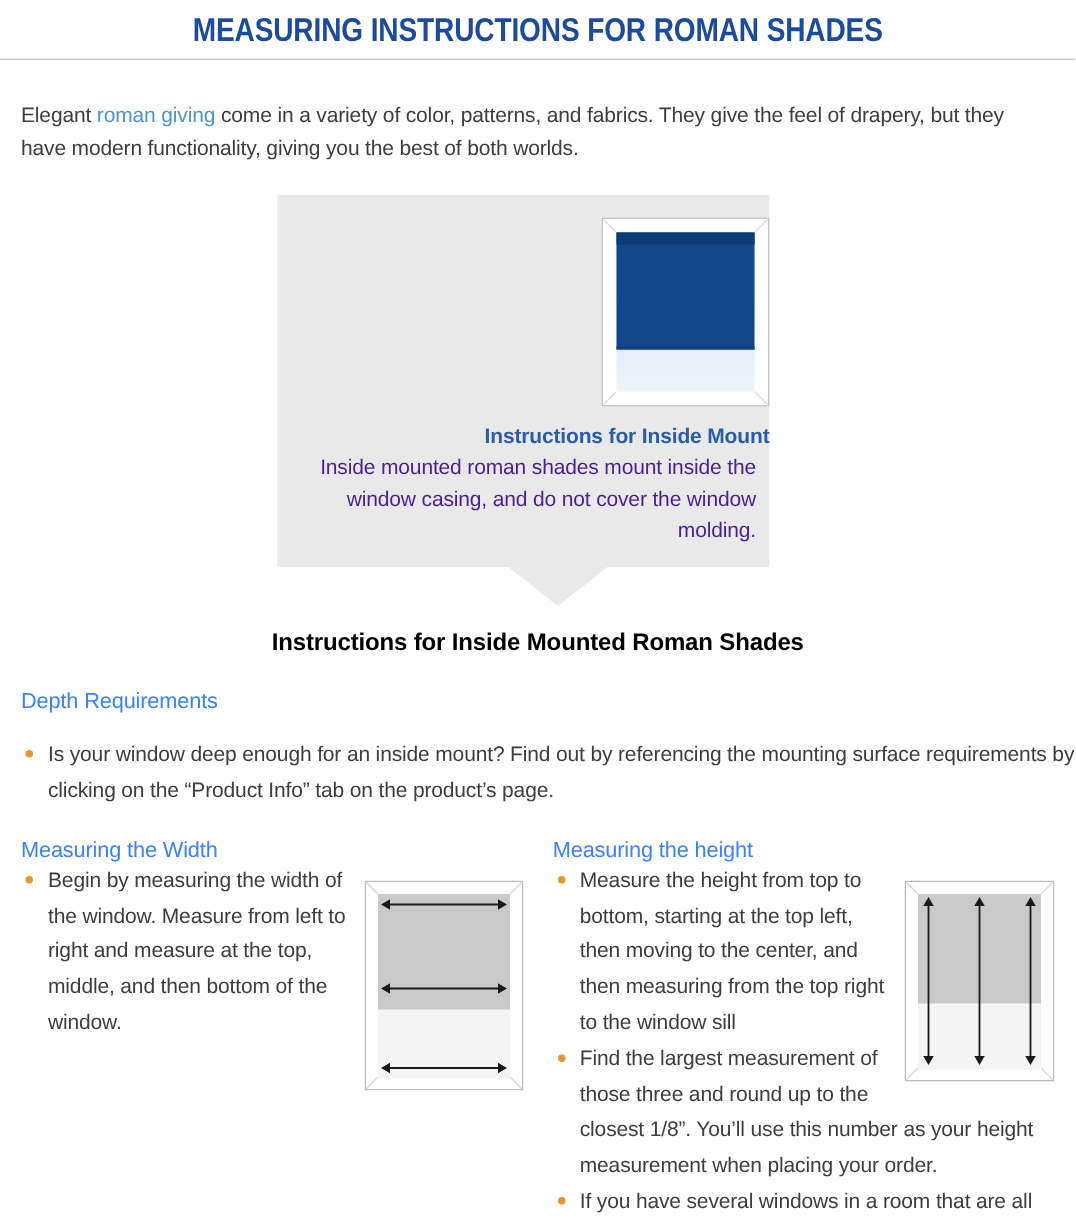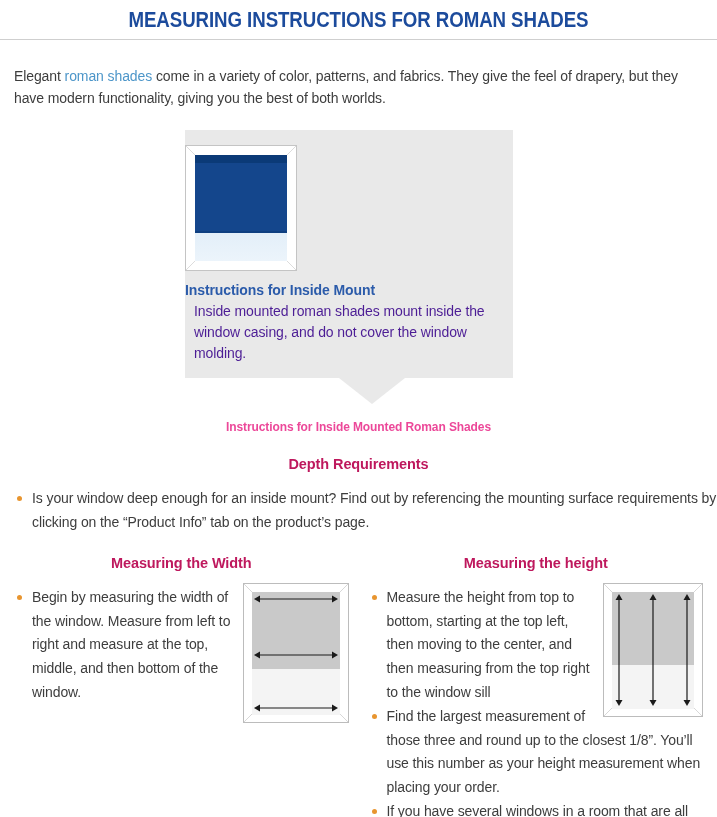--- a/index.html
+++ b/index.html
@@ -43,21 +43,21 @@
     color: #4d96c9;
     text-decoration: none;
     cursor: pointer;
   }
   
   .callout {
     width: 328px;
     margin-left: 185px;
     margin-top: 21px;
     background: #e9e9e9;
-    text-align: left;
+    text-align: right;
     padding: 15px 0 14px 0;
     box-sizing: border-box;
   }
   .callout .shade-img {
     display: inline-block;
     line-height: 0;
   }
   .callout-link {
     display: block;
     margin-top: 8px;
@@ -78,30 +78,29 @@
     height: 0;
     border-left: 33px solid transparent;
     border-right: 33px solid transparent;
     border-top: 26px solid #e9e9e9;
     margin-left: 339px;
   }
   
   .section-heading {
     margin: 16px 0 0 0;
     text-align: center;
-    font-size: 12px;
+    font-size: 16px;
     font-weight: bold;
-    color: #ec4899;
+    color: #000000;
   }
   .sub-heading {
     margin: 22px 14px 0 14px;
     font-size: 14.5px;
-    font-weight: bold;
-    color: #be185d;
-    text-align: center;
+    font-weight: normal;
+    color: #3b82f6;
   }
   
   ul.bullets {
     list-style: none;
     margin: 15px 0 0 0;
     padding: 0 0 0 14px;
   }
   ul.bullets li {
     position: relative;
     padding-left: 18px;
@@ -129,31 +128,31 @@
   }
   .col .sub-heading {
     margin: 20px 0 0 0;
   }
   .col .diagram {
     float: right;
     margin: 12px 0 6px 12px;
     line-height: 0;
   }
   .col ul.bullets {
-    margin-top: 15px;
+    margin-top: 0;
     padding-left: 0;
   }
 </style>
 </head>
 <body>
 
 <h1 class="page-title">MEASURING INSTRUCTIONS FOR ROMAN SHADES</h1>
 <hr class="title-divider">
 
-<p class="intro"><span>Elegant </span><a class="text-link">roman shades</a><span> come in a variety of color, patterns, and fabrics. They give the feel of drapery, but they have modern functionality, giving you the best of both worlds.</span></p>
+<p class="intro"><span>Elegant </span><a class="text-link">roman giving</a><span> come in a variety of color, patterns, and fabrics. They give the feel of drapery, but they have modern functionality, giving you the best of both worlds.</span></p>
 
 <div class="callout">
   <span class="shade-img">
     <svg width="112" height="126" viewBox="0 0 112 126" xmlns="http://www.w3.org/2000/svg">
       <defs>
         <linearGradient id="winLight" x1="0" y1="0" x2="0" y2="1">
           <stop offset="0" stop-color="#aac8e4"></stop>
           <stop offset="0.45" stop-color="#d9e9f6"></stop>
           <stop offset="1" stop-color="#ecf4fb"></stop>
         </linearGradient>

